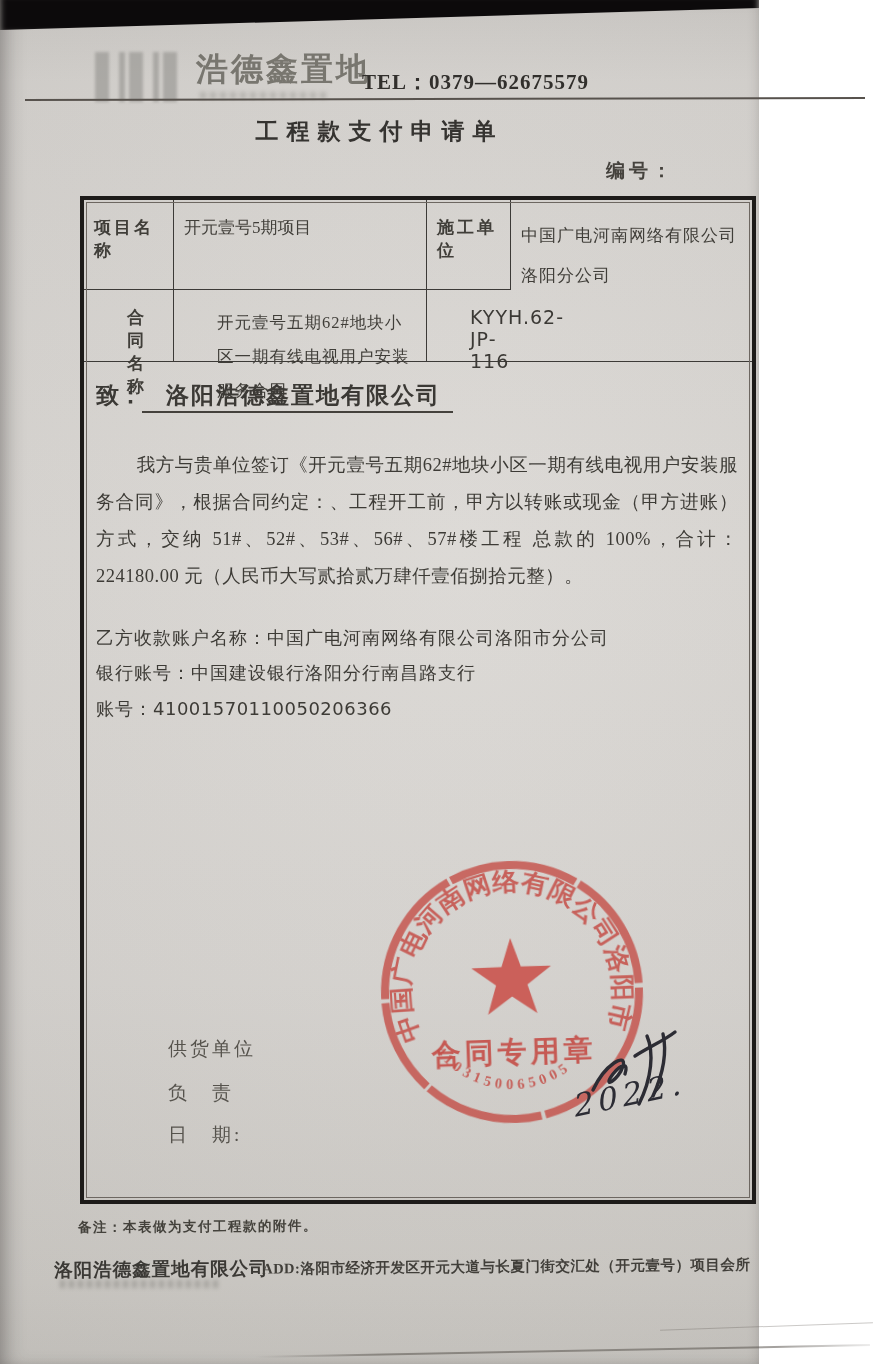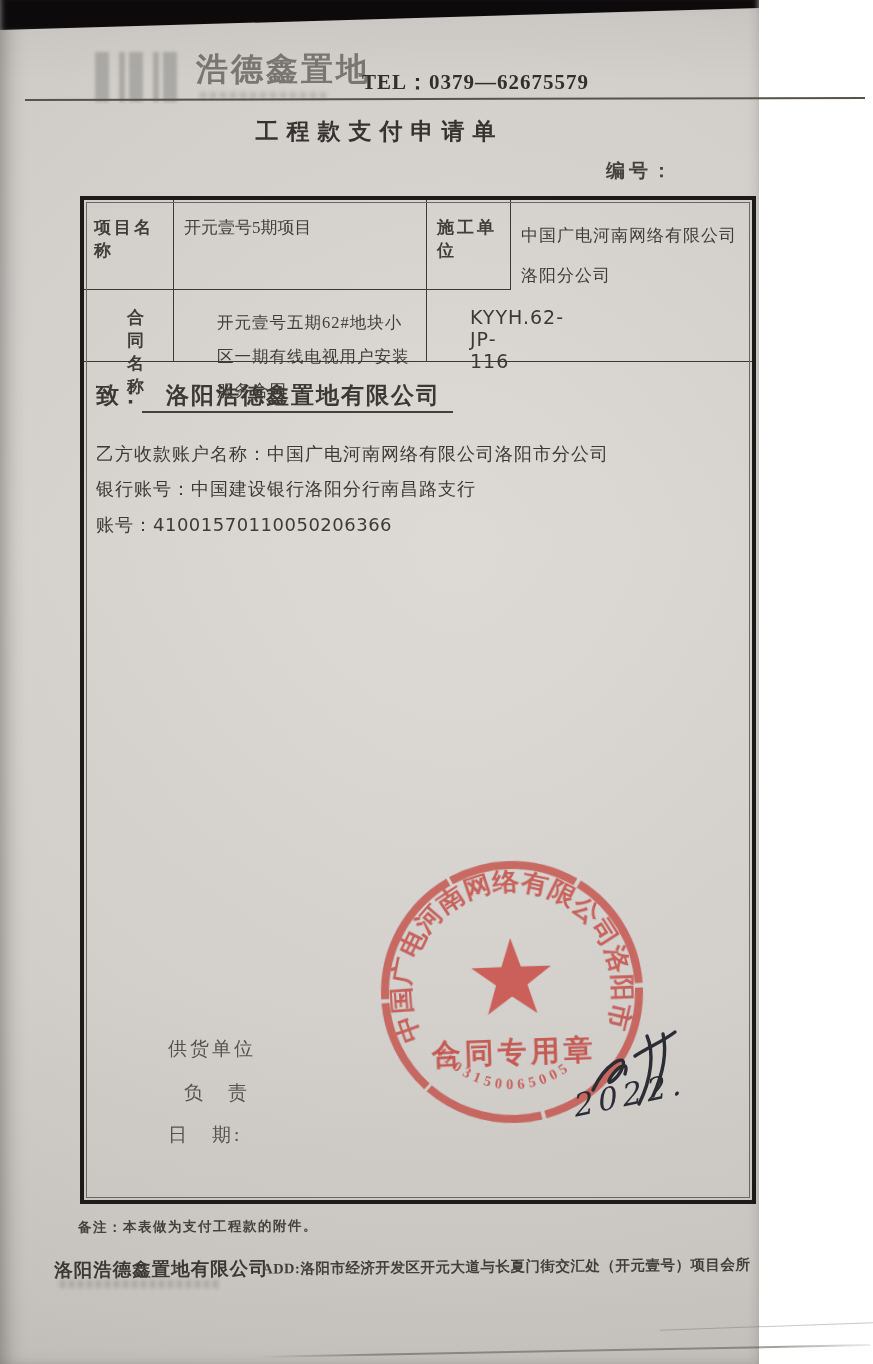--- a/index.html
+++ b/index.html
@@ -40,21 +40,21 @@
   
   .to-line{margin:18px 0 0 12px;font-size:23px;font-weight:700;color:#3b3935;}
   .to-value{border-bottom:2px solid #44413c;padding:0 12px 3px 24px;letter-spacing:2px;}
   .body-par{margin:36px 14px 0 12px;text-indent:2.2em;font-size:18.5px;line-height:37px;
     text-align:justify;letter-spacing:.5px;color:#3d3b36;}
   .acct{margin:26px 0 12px 12px;font-size:18px;line-height:35px;color:#3d3b36;letter-spacing:1px;}
   .acct .num{font-family:"DejaVu Sans","Liberation Sans",sans-serif;font-size:18px;letter-spacing:.5px;}
   
   .sig-label{position:absolute;font-size:19px;color:#56534d;letter-spacing:3px;}
   .lab-supplier{left:168px;top:1036px;}
-  .lab-resp{left:168px;top:1080px;margin-left:16px;}
+  .lab-resp{left:168px;top:1080px;}
   .lab-date{left:168px;top:1122px;}
   .stamp{position:absolute;left:370px;top:850px;width:284px;height:284px;opacity:.85;filter:blur(.4px);transform:rotate(-2deg);}
   .stamp text{font-family:"Liberation Serif","DejaVu Serif",serif;}
   .signature-svg{position:absolute;left:555px;top:1012px;width:300px;height:120px;}
   .sig-year{position:absolute;left:573px;top:1076px;font-style:italic;font-size:31px;color:#2c2c34;
     letter-spacing:5px;transform:rotate(-12deg) skewX(-6deg);font-family:"DejaVu Serif",serif;}
   
   .remark{position:absolute;left:78px;top:1218px;font-size:13.5px;font-weight:700;color:#44423c;
     letter-spacing:1.5px;transform:rotate(-.4deg);}
   .footer{position:absolute;left:0;top:1254px;width:873px;transform:rotate(-.5deg);}
@@ -88,20 +88,21 @@
       <div class="cell row1 val-wide">中国广电河南网络有限公司洛阳分公司</div>
       <div class="cell br row2 lbl" style="border-top:1px solid #3c3a37;">合同名称</div>
       <div class="cell br row2 val-two" style="border-top:1px solid #3c3a37;">开元壹号五期62#地块小区一期有线电视用户安装服务合同</div>
       <div class="cell row2 val-code" style="border-top:1px solid #3c3a37;">KYYH.62-JP-116</div>
     </div>
 
     <div class="to-line">
       <span>致：</span><span class="to-value">洛阳浩德鑫置地有限公司</span>
     </div>
 
+    <p class="body-par">我方与贵单位签订《开元壹号五期62#地块小区一期有线电视用户安装服务合同》，根据合同约定：、工程开工前，甲方以转账或现金（甲方进账）方式，交纳 51#、52#、53#、56#、57#楼工程 总款的 100%，合计：224180.00 元（人民币大写贰拾贰万肆仟壹佰捌拾元整）。</p>
 
     <div class="acct">
       <div>乙方收款账户名称：中国广电河南网络有限公司洛阳市分公司</div>
       <div>银行账号：中国建设银行洛阳分行南昌路支行</div>
       <div><span>账号：</span><span class="num">41001570110050206366</span></div>
     </div>
   </div>
 
   <div class="sig-label lab-supplier">供货单位</div>
   <div class="sig-label lab-resp">负　责</div>

